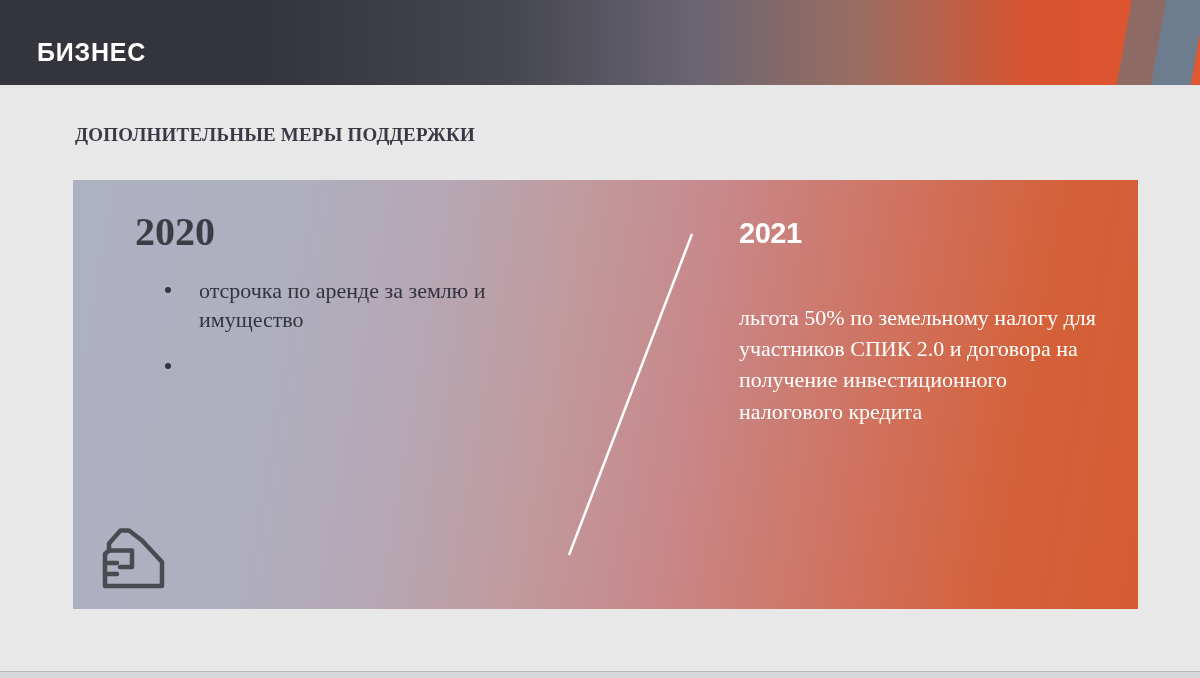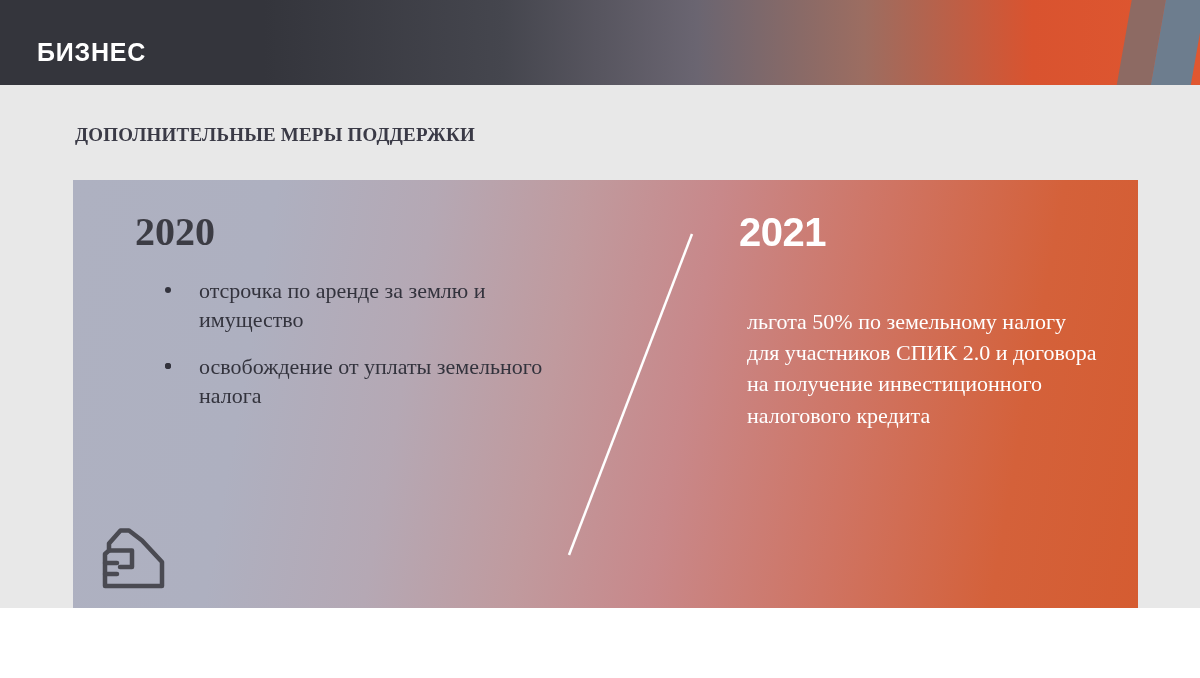--- a/index.html
+++ b/index.html
@@ -8,21 +8,21 @@
     padding: 0;
     background: #ffffff;
   }
   body {
     font-family: "Liberation Sans", sans-serif;
   }
 
   .slide {
     position: relative;
     width: 1200px;
-    height: 608px;
+    height: 678px;
     overflow: hidden;
     background: #e6e6e6;
   }
 
   
   .header {
     position: absolute;
     left: 0;
     top: 0;
     width: 1200px;
@@ -167,33 +167,33 @@
 
   
   .col-right {
     position: absolute;
     left: 666px;
     top: 30px;
     width: 370px;
   }
   .year-2021 {
     font-family: "Liberation Sans", sans-serif;
-    font-size: 40px;
+    font-size: 29px;
     font-weight: 700;
     color: #ffffff;
     line-height: 1.1;
-    margin: 0 0 52px 0;
+    margin: 8px 0 52px 0;
     letter-spacing: -0.5px;
   }
   .right-text {
     font-family: "Liberation Serif", serif;
     font-size: 22px;
     line-height: 1.42;
     color: #ffffff;
-    margin: 8px;
+    margin: 0;
   }
 
   
   .hand-icon {
     position: absolute;
     left: 23px;
     top: 344px;
     width: 78px;
     height: 72px;
   }
@@ -223,24 +223,20 @@
     <div class="col-left">
       <div class="year-2020">2020</div>
       <ul class="bullets">
         <li>
           <span class="bullet-dot"></span>
           <span>отсрочка по аренде за землю и имущество</span>
         </li>
         <li>
           <span class="bullet-dot"></span>
         </li>
-        <li>
-          <span class="bullet-dot"></span>
-          <span>освобождение от уплаты земельного налога</span>
-        </li>
       </ul>
     </div>
 
     <svg class="hand-icon" viewBox="0 0 78 72" fill="none">
       <path d="M24.5 6.5 L13 19.5 L13 26.5 L9 30 L9 62 L66 62 L66 38 L46 16.5 L33 6.5 Z" stroke="#4a4a52" stroke-width="4.5" stroke-linejoin="round" fill="none"></path>
       <path d="M13 26.5 L36 26.5 L36 43 L24 43" stroke="#4a4a52" stroke-width="4.5" stroke-linejoin="round" stroke-linecap="round" fill="none"></path>
       <path d="M9 39 L21 39" stroke="#4a4a52" stroke-width="4.5" stroke-linecap="round"></path>
       <path d="M9 50 L21 50" stroke="#4a4a52" stroke-width="4.5" stroke-linecap="round"></path>
     </svg>
 

